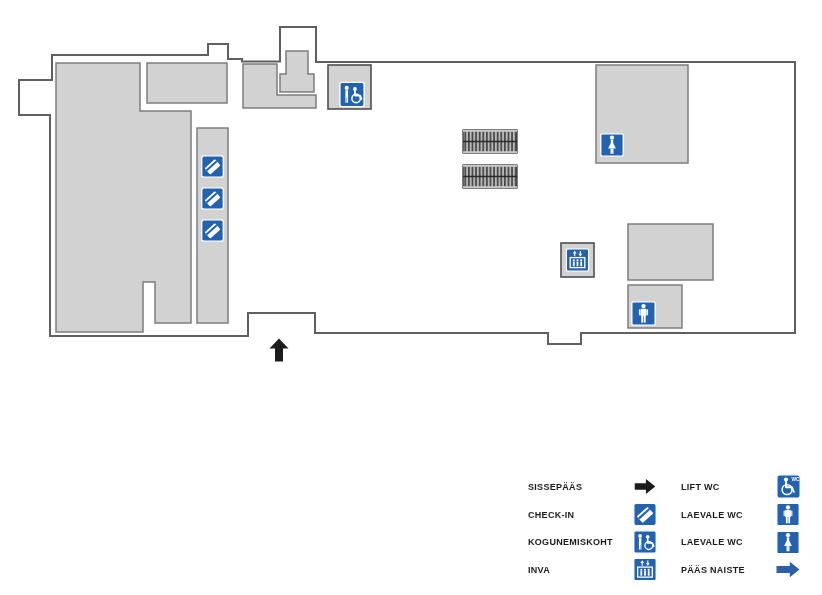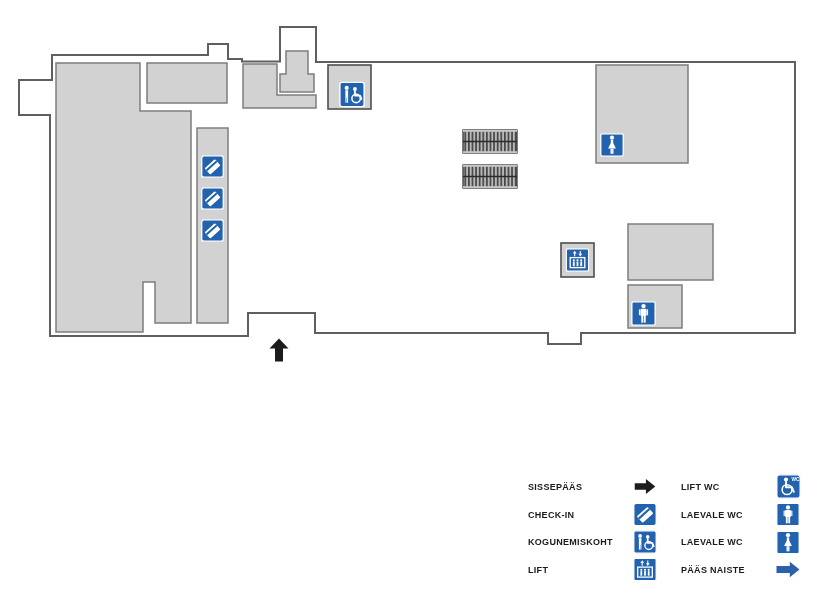--- a/index.html
+++ b/index.html
@@ -178,21 +178,21 @@
         </svg>
     </div>
     <div></div>
     <div class="lbl">LAEVALE WC</div>
     <div class="ico">
       <svg width="24" height="25" viewBox="0 0 24 24">
           <use href="#i-woman"></use>
         </svg>
     </div>
 
-    <div class="lbl">LIFT</div>
+    <div class="lbl">INVA</div>
     <div class="ico">
       <svg width="24" height="25" viewBox="0 0 24 24">
           <use href="#i-lift"></use>
         </svg>
     </div>
     <div></div>
     <div class="lbl">PÄÄS NAISTE</div>
     <div class="ico">
       <svg width="24" height="17" viewBox="0 0 24 17">
           <use href="#i-arrow-right-blue"></use>

